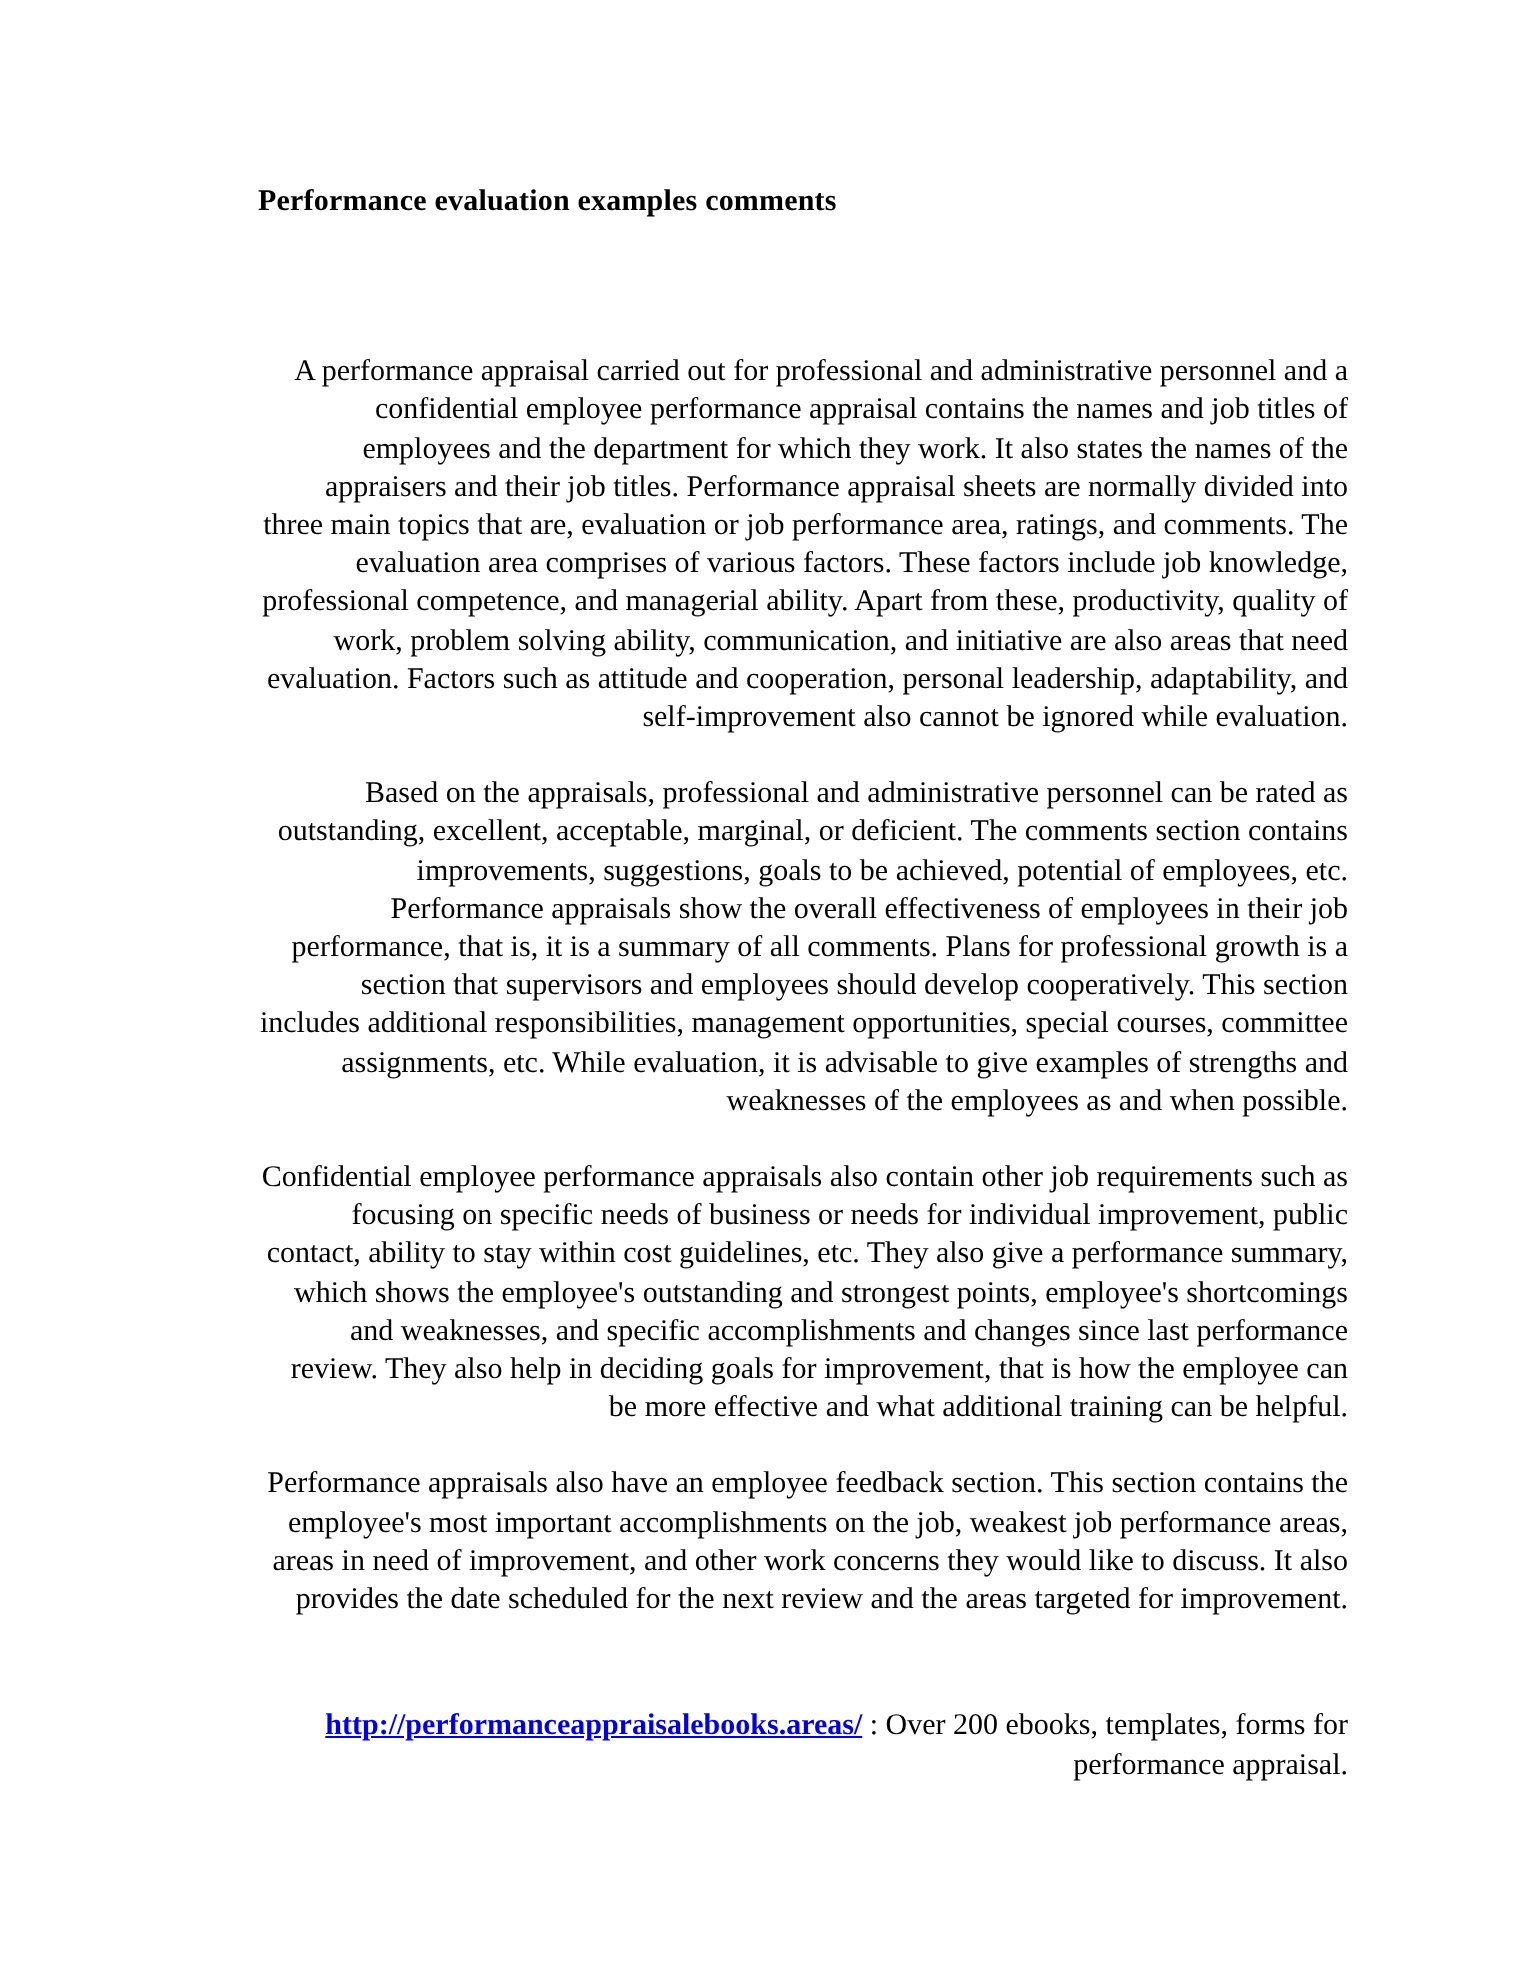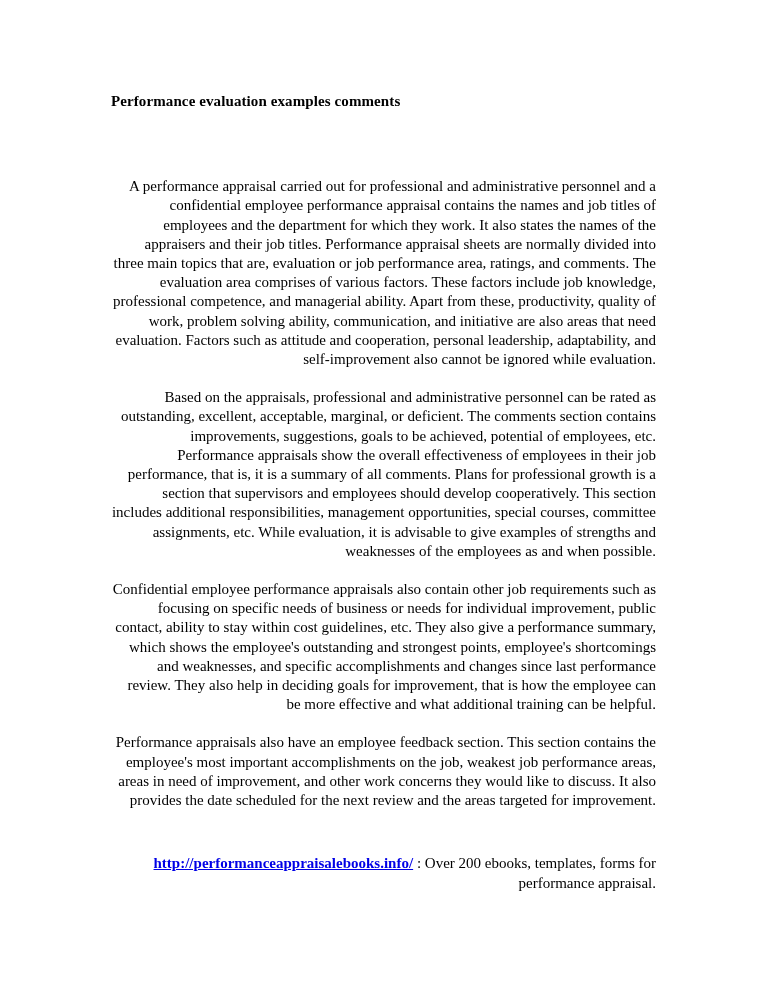--- a/index.html
+++ b/index.html
@@ -8,21 +8,21 @@
     width: 768px;
     height: 994px;
     position: relative;
     overflow: hidden;
     font-family: "Liberation Serif", serif;
     color: #000000;
     -webkit-font-smoothing: antialiased;
   }
   .page {
     position: absolute;
-    left: 111px;
+    left: 129px;
     top: 92px;
     width: 545px;
   }
   .doc-title {
     font-size: 15px;
     font-weight: bold;
     line-height: 19.2px;
     letter-spacing: 0.1px;
   }
   .para {
@@ -51,14 +51,14 @@
   <h1 class="doc-title">Performance evaluation examples comments</h1>
 
   <p class="para first">A performance appraisal carried out for professional and administrative personnel and a confidential employee performance appraisal contains the names and job titles of employees and the department for which they work. It also states the names of the appraisers and their job titles. Performance appraisal sheets are normally divided into three main topics that are, evaluation or job performance area, ratings, and comments. The evaluation area comprises of various factors. These factors include job knowledge, professional competence, and managerial ability. Apart from these, productivity, quality of work, problem solving ability, communication, and initiative are also areas that need evaluation. Factors such as attitude and cooperation, personal leadership, adaptability, and self-improvement also cannot be ignored while evaluation.</p>
 
   <p class="para">Based on the appraisals, professional and administrative personnel can be rated as outstanding, excellent, acceptable, marginal, or deficient. The comments section contains improvements, suggestions, goals to be achieved, potential of employees, etc. Performance appraisals show the overall effectiveness of employees in their job performance, that is, it is a summary of all comments. Plans for professional growth is a section that supervisors and employees should develop cooperatively. This section includes additional responsibilities, management opportunities, special courses, committee assignments, etc. While evaluation, it is advisable to give examples of strengths and weaknesses of the employees as and when possible.</p>
 
   <p class="para">Confidential employee performance appraisals also contain other job requirements such as focusing on specific needs of business or needs for individual improvement, public contact, ability to stay within cost guidelines, etc. They also give a performance summary, which shows the employee's outstanding and strongest points, employee's shortcomings and weaknesses, and specific accomplishments and changes since last performance review. They also help in deciding goals for improvement, that is how the employee can be more effective and what additional training can be helpful.</p>
 
   <p class="para">Performance appraisals also have an employee feedback section. This section contains the employee's most important accomplishments on the job, weakest job performance areas, areas in need of improvement, and other work concerns they would like to discuss. It also provides the date scheduled for the next review and the areas targeted for improvement.</p>
 
-  <p class="para footer"><a class="doc-link" href="#">http://performanceappraisalebooks.info/</a><span> : Over 200 ebooks, templates, forms for performance appraisal.</span></p>
+  <p class="para footer"><a class="doc-link" href="#">http://performanceappraisalebooks.areas/</a><span> : Over 200 ebooks, templates, forms for performance appraisal.</span></p>
 </div>
 
 </body></html>

